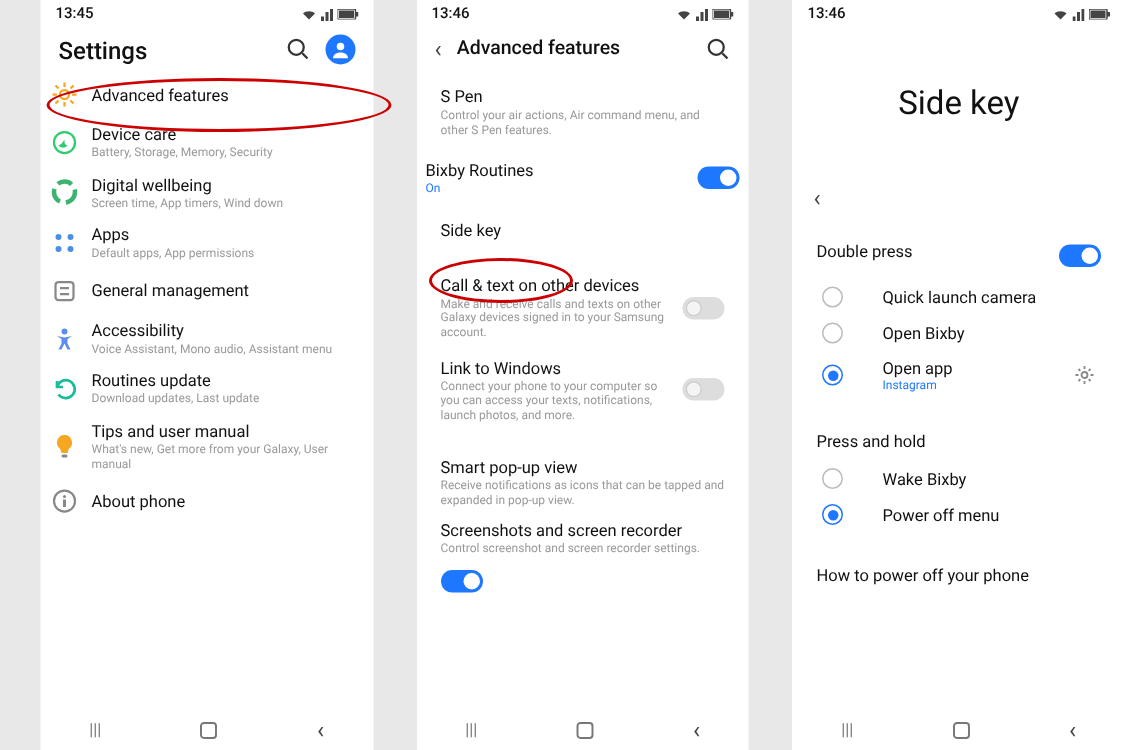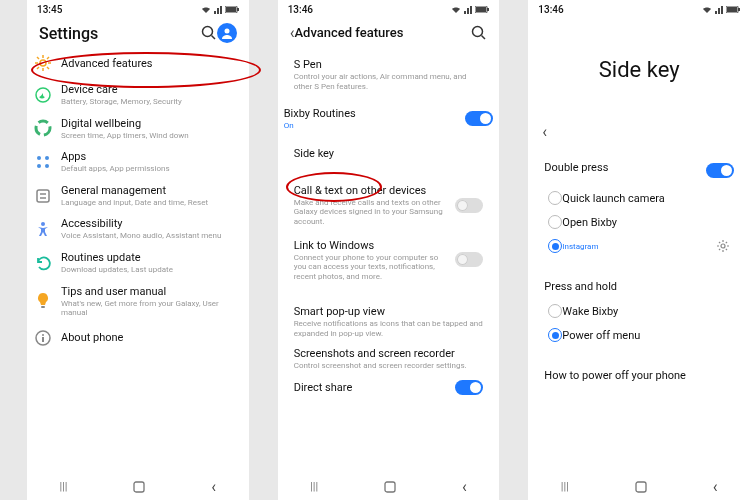--- a/index.html
+++ b/index.html
@@ -28,20 +28,21 @@
     align-items: center;
     padding: 4px 10px 2px;
     font-size: 10px;
     font-weight: 500;
   }
   .status-right { display: flex; gap: 3px; align-items: center; }
   .header {
     padding: 6px 12px 8px;
     display: flex;
     align-items: center;
+    gap: 10px;
   }
   .header .title {
     font-size: 16px;
     font-weight: 500;
     flex: 1;
   }
   .header.small .title { font-size: 13px; }
   .avatar {
     width: 20px; height: 20px; border-radius: 50%;
     background: #1e78ff;
@@ -97,21 +98,21 @@
     width: 14px; height: 14px; border-radius: 50%;
     border: 1.5px solid #bbb; flex-shrink: 0;
     display: flex; align-items: center; justify-content: center;
   }
   .radio.sel { border-color: #1e78ff; }
   .radio.sel::after {
     content: ""; width: 7px; height: 7px; border-radius: 50%; background: #1e78ff;
   }
   .section-label { font-size: 11px; color: #111; margin-bottom: 6px; }
   .opt-row {
-    display: flex; align-items: center; gap: 0;
+    display: flex; align-items: center; gap: 26px;
     padding: 5px 4px;
   }
   .opt-text { flex: 1; font-size: 11px; }
   .opt-sub { font-size: 8px; color: #1e78ff; }
   .nav-bar {
     display: flex; justify-content: space-around; align-items: center;
     padding: 6px 0 4px; color: #777;
   }
   svg { display: block; }
   .back-ch { font-size: 16px; color: #444; }
@@ -217,21 +218,20 @@
     <div class="card row">
       <span class="icon-slot">
           <svg width="16" height="16" viewBox="0 0 16 16">
             <rect x="2" y="2" width="12" height="12" rx="2" fill="none" stroke="#888" stroke-width="1.5"></rect>
             <line x1="5" y1="6" x2="11" y2="6" stroke="#888" stroke-width="1.5"></line>
             <line x1="5" y1="10" x2="11" y2="10" stroke="#888" stroke-width="1.5"></line>
           </svg>
         </span>
       <div class="row-text">
           <div class="row-title">General management</div>
-          <div class="row-sub">Language and input, Date and time, Reset</div>
         </div>
     </div>
 
     <div class="card row">
       <span class="icon-slot">
           <svg width="16" height="16" viewBox="0 0 16 16">
             <circle cx="8" cy="3" r="2" fill="#5b8def"></circle>
             <path d="M3 6l5 1 5-1-3 2v3l2 4-2 0-2-4-2 4-2 0 2-4V8z" fill="#5b8def"></path>
           </svg>
         </span>
@@ -343,41 +343,38 @@
         <div class="row-text">
           <div class="row-title">Call &amp; text on other devices</div>
           <div class="row-sub">Make and receive calls and texts on other Galaxy devices signed in to your Samsung account.</div>
         </div>
         <div class="toggle off-grey"></div>
       </div>
       <div style="height:8px"></div>
       <div class="row">
         <div class="row-text">
           <div class="row-title">Link to Windows</div>
-          <div class="row-sub">Connect your phone to your computer so you can access your texts, notifications, recent photos, and more.</div>
+          <div class="row-sub">Connect your phone to your computer so you can access your texts, notifications, launch photos, and more.</div>
         </div>
         <div class="toggle off-grey"></div>
       </div>
     </div>
 
     <div class="card">
       <div>
         <div class="row-title">Smart pop-up view</div>
         <div class="row-sub">Receive notifications as icons that can be tapped and expanded in pop-up view.</div>
       </div>
       <div style="height:8px"></div>
       <div>
         <div class="row-title">Screenshots and screen recorder</div>
         <div class="row-sub">Control screenshot and screen recorder settings.</div>
       </div>
       <div style="height:8px"></div>
       <div class="row">
-        <div class="row-text">
-            <div class="row-title">Direct share</div>
-          </div>
         <div class="toggle on"></div>
       </div>
       <div style="height:6px"></div>
     </div>
 
   </div>
   <div class="nav-bar">
     <span>|||</span>
     <span>
         <svg width="14" height="14" viewBox="0 0 14 14">
@@ -424,20 +421,21 @@
         <div class="radio"></div>
         <div class="opt-text">Quick launch camera</div>
       </div>
       <div class="opt-row">
         <div class="radio"></div>
         <div class="opt-text">Open Bixby</div>
       </div>
       <div class="opt-row">
         <div class="radio sel"></div>
         <div style="flex:1">
+          <div class="opt-text">Open app</div>
           <div class="opt-sub">Instagram</div>
         </div>
         <span>
           <svg width="14" height="14" viewBox="0 0 14 14">
               <circle cx="7" cy="7" r="2" fill="none" stroke="#888" stroke-width="1.2"></circle>
               <g stroke="#888" stroke-width="1.2">
                 <line x1="7" y1="1" x2="7" y2="3"></line>
                 <line x1="7" y1="11" x2="7" y2="13"></line>
                 <line x1="1" y1="7" x2="3" y2="7"></line>
                 <line x1="11" y1="7" x2="13" y2="7"></line>

